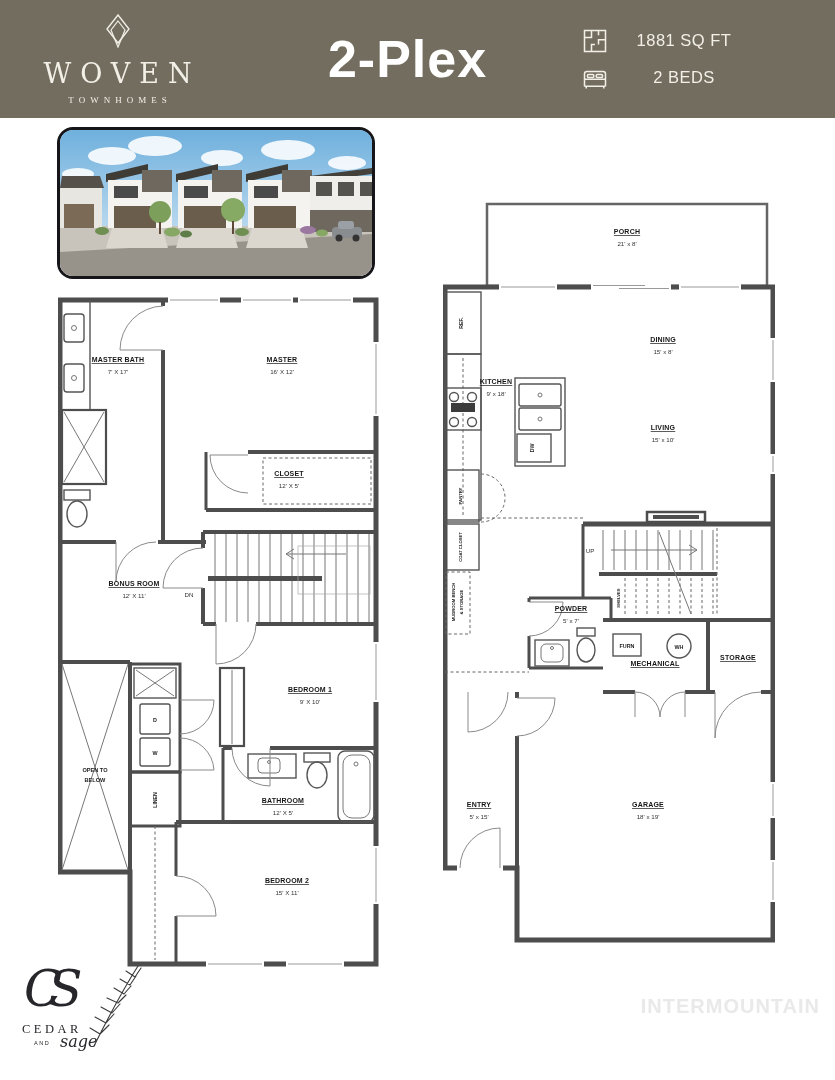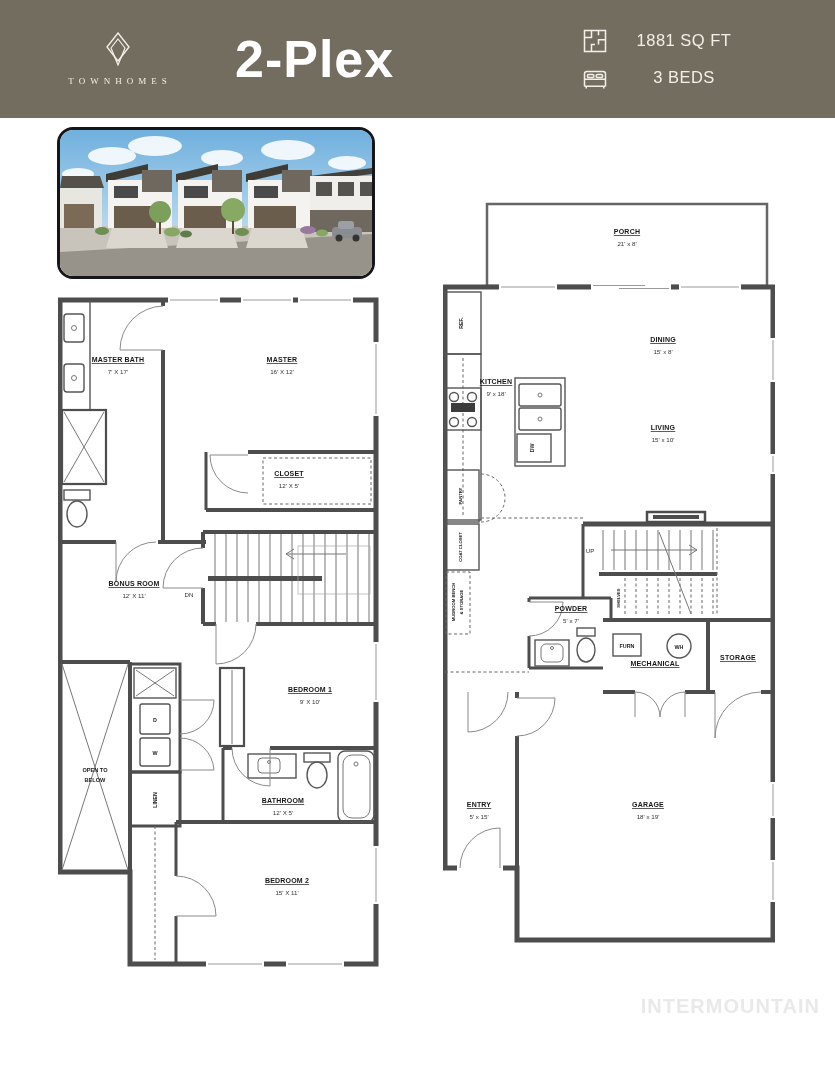--- a/index.html
+++ b/index.html
@@ -6,21 +6,21 @@
   .page{position:relative;width:835px;height:1080px;background:#fff;overflow:hidden;
         font-family:"Liberation Sans",sans-serif;}
 
   
   .header{position:absolute;left:0;top:0;width:835px;height:118px;background:#736d60;
           display:grid;grid-template-columns:235px 1fr 255px;align-items:center;}
   .brand{display:flex;flex-direction:column;align-items:center;justify-content:center;color:#f2efe6;}
   .brand-name{font-family:"DejaVu Serif",serif;font-size:27px;font-weight:400;
               letter-spacing:9px;margin-top:6px;padding-left:9px;}
   .brand-tag{font-size:9px;letter-spacing:5px;margin-top:6px;padding-left:5px;font-family:Liberation Serif, serif;}
-  .title{color:#fff;font-size:52px;font-weight:bold;text-align:left;letter-spacing:1px;}
+  .title{color:#fff;font-size:52px;font-weight:bold;text-align:center;letter-spacing:1px;}
   .specs{display:flex;flex-direction:column;gap:9px;padding-right:87px;}
   .spec-row{display:grid;grid-template-columns:40px 1fr;align-items:center;color:#f2efe6;}
   .spec-label{font-size:16.5px;text-align:center;letter-spacing:.5px;}
   .spec-icon svg{display:block;}
 
   
   .rendering{position:absolute;left:57px;top:127px;width:312px;height:146px;
              border:3px solid #15151a;border-radius:16px;overflow:hidden;background:#cfe3f2;}
   .rendering svg{display:block;}
 
@@ -69,20 +69,21 @@
 <div class="page">
 
   <div class="header">
     <div class="brand">
       <span>
         <svg width="36" height="34" viewBox="0 0 36 34">
           <polygon points="18,1 29,15 18,29 7,15" fill="none" stroke="#f2efe6" stroke-width="1.4"></polygon>
           <polygon points="18,7 25,16 18,33 11,16" fill="none" stroke="#f2efe6" stroke-width="1.2"></polygon>
         </svg>
       </span>
+      <div class="brand-name">WOVEN</div>
       <div class="brand-tag">TOWNHOMES</div>
     </div>
 
     <div class="title">2-Plex</div>
 
     <div class="specs">
       <div class="spec-row">
         <span class="spec-icon">
           <svg width="30" height="28" viewBox="0 0 24 24" fill="none" stroke="#f2efe6" stroke-width="1.3">
             <rect x="3" y="3" width="18" height="18"></rect>
@@ -92,21 +93,21 @@
         <span class="spec-label">1881 SQ FT</span>
       </div>
       <div class="spec-row">
         <span class="spec-icon">
           <svg width="30" height="28" viewBox="0 0 24 24" fill="none" stroke="#f2efe6" stroke-width="1.3">
             <path d="M3,19 V8.5 Q3,6.5 5,6.5 H19 Q21,6.5 21,8.5 V19 M3,13 H21 M3,19 H21 M4.5,19 V21 M19.5,19 V21"></path>
             <rect x="5.5" y="9" width="5.5" height="2.6" rx="1"></rect>
             <rect x="13" y="9" width="5.5" height="2.6" rx="1"></rect>
           </svg>
         </span>
-        <span class="spec-label">3 BEDS</span>
+        <span class="spec-label">2 BEDS</span>
       </div>
     </div>
   </div>
 
   <div class="rendering">
     <svg width="312" height="146" viewBox="0 0 312 146">
       <defs>
         <linearGradient id="sky" x1="0" y1="0" x2="0" y2="1">
           <stop offset="0" stop-color="#6fb0dd"></stop>
             <stop offset="1" stop-color="#dcecf7"></stop>
@@ -408,16 +409,34 @@
     <text class="boxlab" x="184" y="446">FURN</text>
     <text class="boxlab" x="236" y="447">WH</text>
     <text class="rname" x="212" y="464">MECHANICAL</text>
     <text class="rname" x="295" y="458">STORAGE</text>
     <text class="rname" x="36" y="605">ENTRY</text>
     <text class="rdim" x="36" y="617">5' x 15'</text>
     <text class="rname" x="205" y="605">GARAGE</text>
     <text class="rdim" x="205" y="617">18' x 19'</text>
   </svg>
 
+  <div class="cs">
+    <div class="cs-initials">CS</div>
+    <div class="cs-cedar">CEDAR</div>
+    <div class="cs-and">AND</div>
+    <div class="cs-sage">sage</div>
+    <span class="cs-fern">
+      <svg width="62" height="96" viewBox="0 0 62 96" fill="none" stroke="#3a3a3a" stroke-width="1.1" stroke-linecap="round">
+        <path d="M10,88 C22,64 36,36 54,8
+                 M16,76 L6,70 M16,76 L25,67
+                 M22,65 L11,59 M22,65 L30,56
+                 M28,55 L17,49 M28,55 L36,46
+                 M34,45 L23,40 M34,45 L42,37
+                 M40,36 L30,30 M40,36 L47,28
+                 M46,27 L36,21 M46,27 L52,18
+                 M51,19 L42,13 M51,19 L57,10"></path>
+      </svg>
+    </span>
+  </div>
 
   <div class="watermark">INTERMOUNTAIN</div>
 
 </div>
 
 </body></html>

